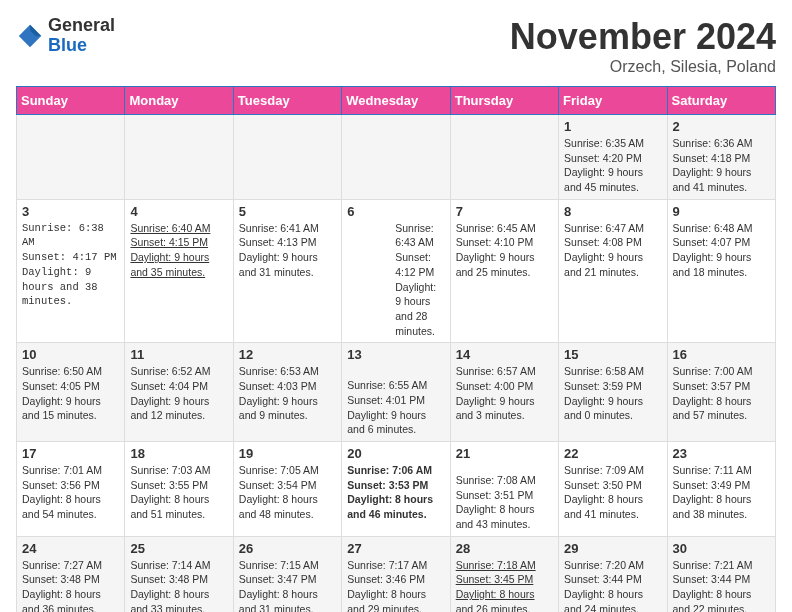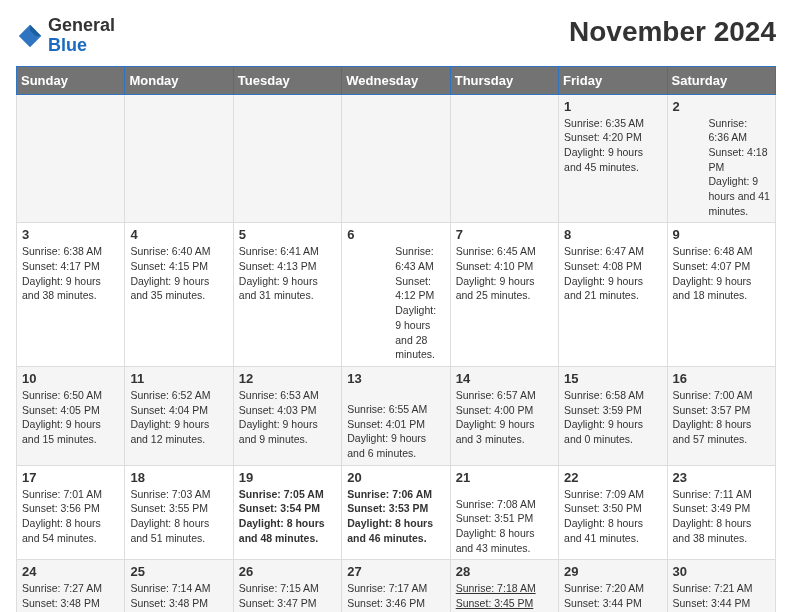--- a/index.html
+++ b/index.html
@@ -30,35 +30,35 @@
     .logo-general { color: #333; }
     .logo-blue { color: #1a6bbf; }
     .logo-icon {
       width: 28px;
       height: 28px;
     }
     .title-block {
       text-align: right;
     }
     .month-title {
-      font-size: 28px;
+      font-size: 36px;
       font-weight: bold;
       color: #333;
     }
     .location {
       font-size: 16px;
       color: #555;
     }
     table {
       width: 100%;
       border-collapse: collapse;
       font-size: 11px;
     }
     thead tr {
-      background-color: #737373;
+      background-color: #ec4899;
       color: #fff;
     }
     thead th {
       padding: 6px 4px;
       text-align: left;
       font-size: 13px;
       font-weight: bold;
       border: 1px solid #2f74c0;
     }
     tbody tr {
@@ -104,20 +104,21 @@
       <polygon points="20,4 36,20 20,36 4,20" fill="#2f74c0"></polygon>
       <polygon points="20,4 36,20 28,20 20,12" fill="#1a5fa0"></polygon>
     </svg>
     <div class="logo-text">
       <span class="logo-general">General</span><br>
       <span class="logo-blue">Blue</span>
     </div>
   </div>
   <div class="title-block">
     <div class="month-title">November 2024</div>
+    <div class="location">Orzech, Silesia, Poland</div>
   </div>
 </div>
 
 <table>
   <thead>
     <tr>
     <th>Sunday</th>
         <th>Monday</th>
         <th>Tuesday</th>
         <th>Wednesday</th>
@@ -134,35 +135,35 @@
         <td class="empty-cell"></td>
         <td class="empty-cell"></td>
         <td>
           <span class="day-number">1</span>
           <div class="day-info" style="white-space: pre-line;">Sunrise: 6:35 AM
 Sunset: 4:20 PM
 Daylight: 9 hours and 45 minutes.</div>
         </td>
         <td>
           <span class="day-number">2</span>
-          <div class="day-info" style="white-space: pre-line; margin-left: 36px;">Sunrise: 6:36 AM
+          <div class="day-info" style="white-space: pre-line;">Sunrise: 6:36 AM
 Sunset: 4:18 PM
 Daylight: 9 hours and 41 minutes.</div>
         </td>
       </tr>
       <tr>
         <td>
           <span class="day-number">3</span>
-          <div class="day-info" style="white-space: pre-line;">Sunrise: 6:38 AM
+          <div class="day-info" style="white-space: pre-line; font-family: Liberation Mono, monospace;">Sunrise: 6:38 AM
 Sunset: 4:17 PM
 Daylight: 9 hours and 38 minutes.</div>
         </td>
         <td>
           <span class="day-number">4</span>
-          <div class="day-info" style="white-space: pre-line;">Sunrise: 6:40 AM
+          <div class="day-info" style="white-space: pre-line; text-decoration: underline;">Sunrise: 6:40 AM
 Sunset: 4:15 PM
 Daylight: 9 hours and 35 minutes.</div>
         </td>
         <td>
           <span class="day-number">5</span>
           <div class="day-info" style="white-space: pre-line;">Sunrise: 6:41 AM
 Sunset: 4:13 PM
 Daylight: 9 hours and 31 minutes.</div>
         </td>
         <td>
@@ -242,21 +243,21 @@
 Daylight: 8 hours and 54 minutes.</div>
         </td>
         <td>
           <span class="day-number">18</span>
           <div class="day-info" style="white-space: pre-line;">Sunrise: 7:03 AM
 Sunset: 3:55 PM
 Daylight: 8 hours and 51 minutes.</div>
         </td>
         <td>
           <span class="day-number">19</span>
-          <div class="day-info" style="white-space: pre-line; font-weight: bold;">Sunrise: 7:05 AM
+          <div class="day-info" style="white-space: pre-line;">Sunrise: 7:05 AM
 Sunset: 3:54 PM
 Daylight: 8 hours and 48 minutes.</div>
         </td>
         <td>
           <span class="day-number">20</span>
           <div class="day-info" style="white-space: pre-line; font-weight: bold;">Sunrise: 7:06 AM
 Sunset: 3:53 PM
 Daylight: 8 hours and 46 minutes.</div>
         </td>
         <td>

